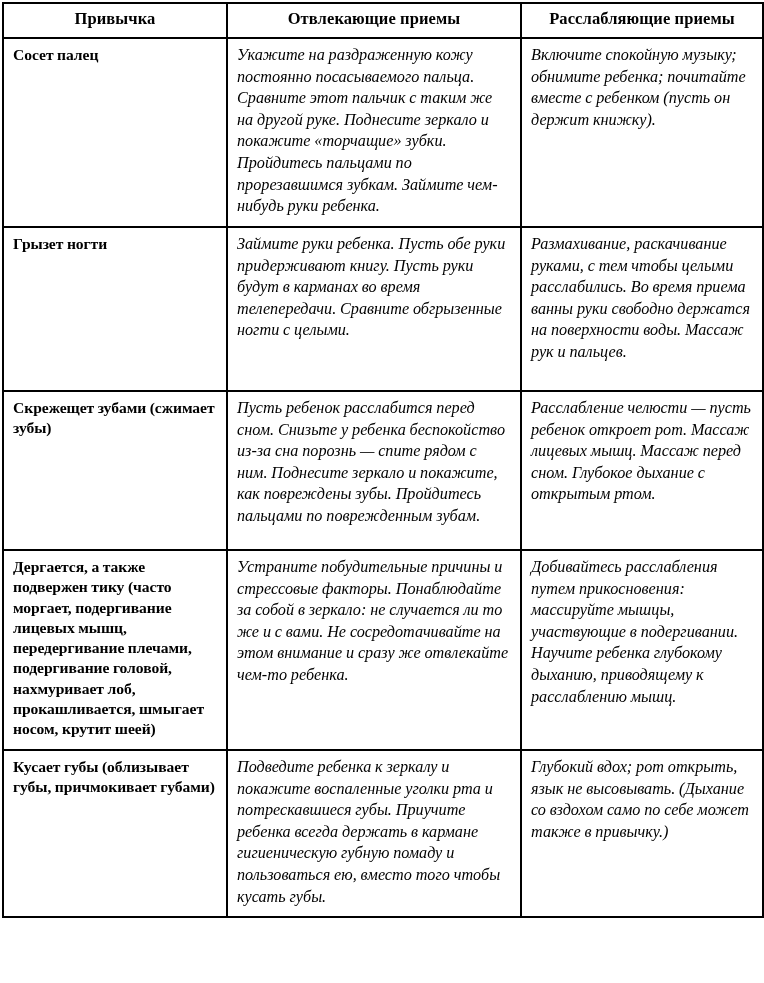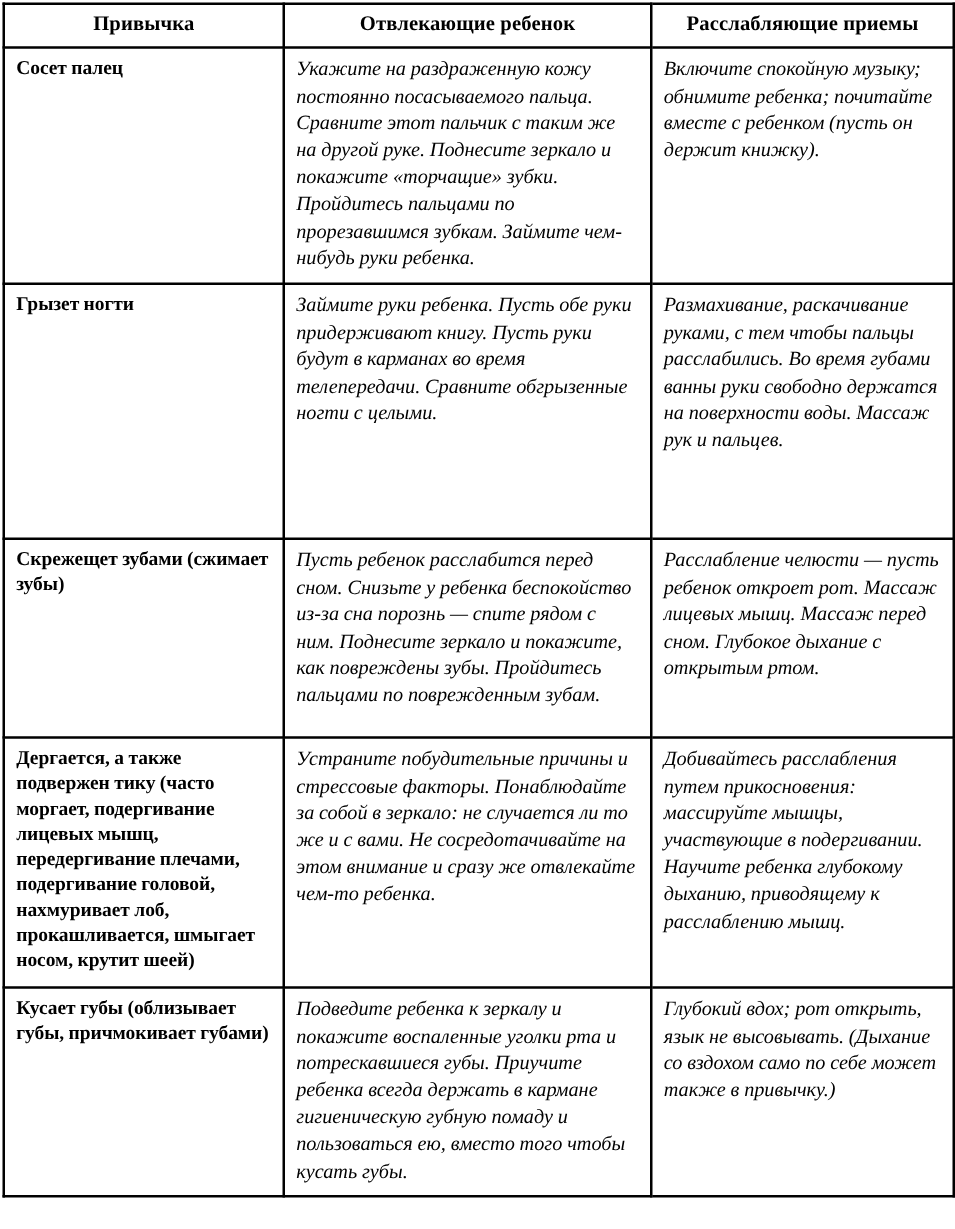--- a/index.html
+++ b/index.html
@@ -79,57 +79,57 @@
   }
 
   td.relax-cell {
     font-size: 16.2px;
     line-height: 1.335;
     border-radius: 17px;
   }
 
   
   tr.row-0 td { height: 164px; }
-  tr.row-1 td { height: 204px; }
+  tr.row-1 td { height: 164px; }
   tr.row-2 td { height: 159px; }
   tr.row-3 td { height: 200px; margin-top: 33px; }
   tr.row-4 td { height: 131px; }
 </style>
 </head>
 <body>
 
 <div class="page">
 
   <table class="habits-table">
     <colgroup>
       <col class="col-habit">
       <col class="col-distract">
       <col class="col-relax">
     </colgroup>
 
     <thead>
       <tr>
         <th>Привычка</th>
-        <th>Отвлекающие ребенок</th>
+        <th>Отвлекающие приемы</th>
         <th>Расслабляющие приемы</th>
       </tr>
     </thead>
 
     <tbody>
 
       <tr class="row-0">
         <td class="habit-cell">Сосет палец</td>
         <td class="body-cell">Укажите на раздраженную кожу постоянно посасываемого пальца. Сравните этот пальчик с таким же на другой руке. Поднесите зеркало и покажите «торчащие» зубки. Пройдитесь пальцами по прорезавшимся зубкам. Займите чем-нибудь руки ребенка.</td>
         <td class="body-cell relax-cell">Включите спокойную музыку; обнимите ребенка; почитайте вместе с ребенком (пусть он держит книжку).</td>
       </tr>
 
       <tr class="row-1">
         <td class="habit-cell">Грызет ногти</td>
         <td class="body-cell">Займите руки ребенка. Пусть обе руки придерживают книгу. Пусть руки будут в карманах во время телепередачи. Сравните обгрызенные ногти с целыми.</td>
-        <td class="body-cell relax-cell">Размахивание, раскачивание руками, с тем чтобы пальцы расслабились. Во время губами ванны руки свободно держатся на поверхности воды. Массаж рук и пальцев.</td>
+        <td class="body-cell relax-cell">Размахивание, раскачивание руками, с тем чтобы целыми расслабились. Во время приема ванны руки свободно держатся на поверхности воды. Массаж рук и пальцев.</td>
       </tr>
 
       <tr class="row-2">
         <td class="habit-cell">Скрежещет зубами (сжимает зубы)</td>
         <td class="body-cell">Пусть ребенок расслабится перед сном. Снизьте у ребенка беспокойство из-за сна порознь — спите рядом с ним. Поднесите зеркало и покажите, как повреждены зубы. Пройдитесь пальцами по поврежденным зубам.</td>
         <td class="body-cell relax-cell">Расслабление челюсти — пусть ребенок откроет рот. Массаж лицевых мышц. Массаж перед сном. Глубокое дыхание с открытым ртом.</td>
       </tr>
 
       <tr class="row-3">
         <td class="habit-cell">Дергается, а также подвержен тику (часто моргает, подергивание лицевых мышц, передергивание плечами, подергивание головой, нахмуривает лоб, прокашливается, шмыгает носом, крутит шеей)</td>

